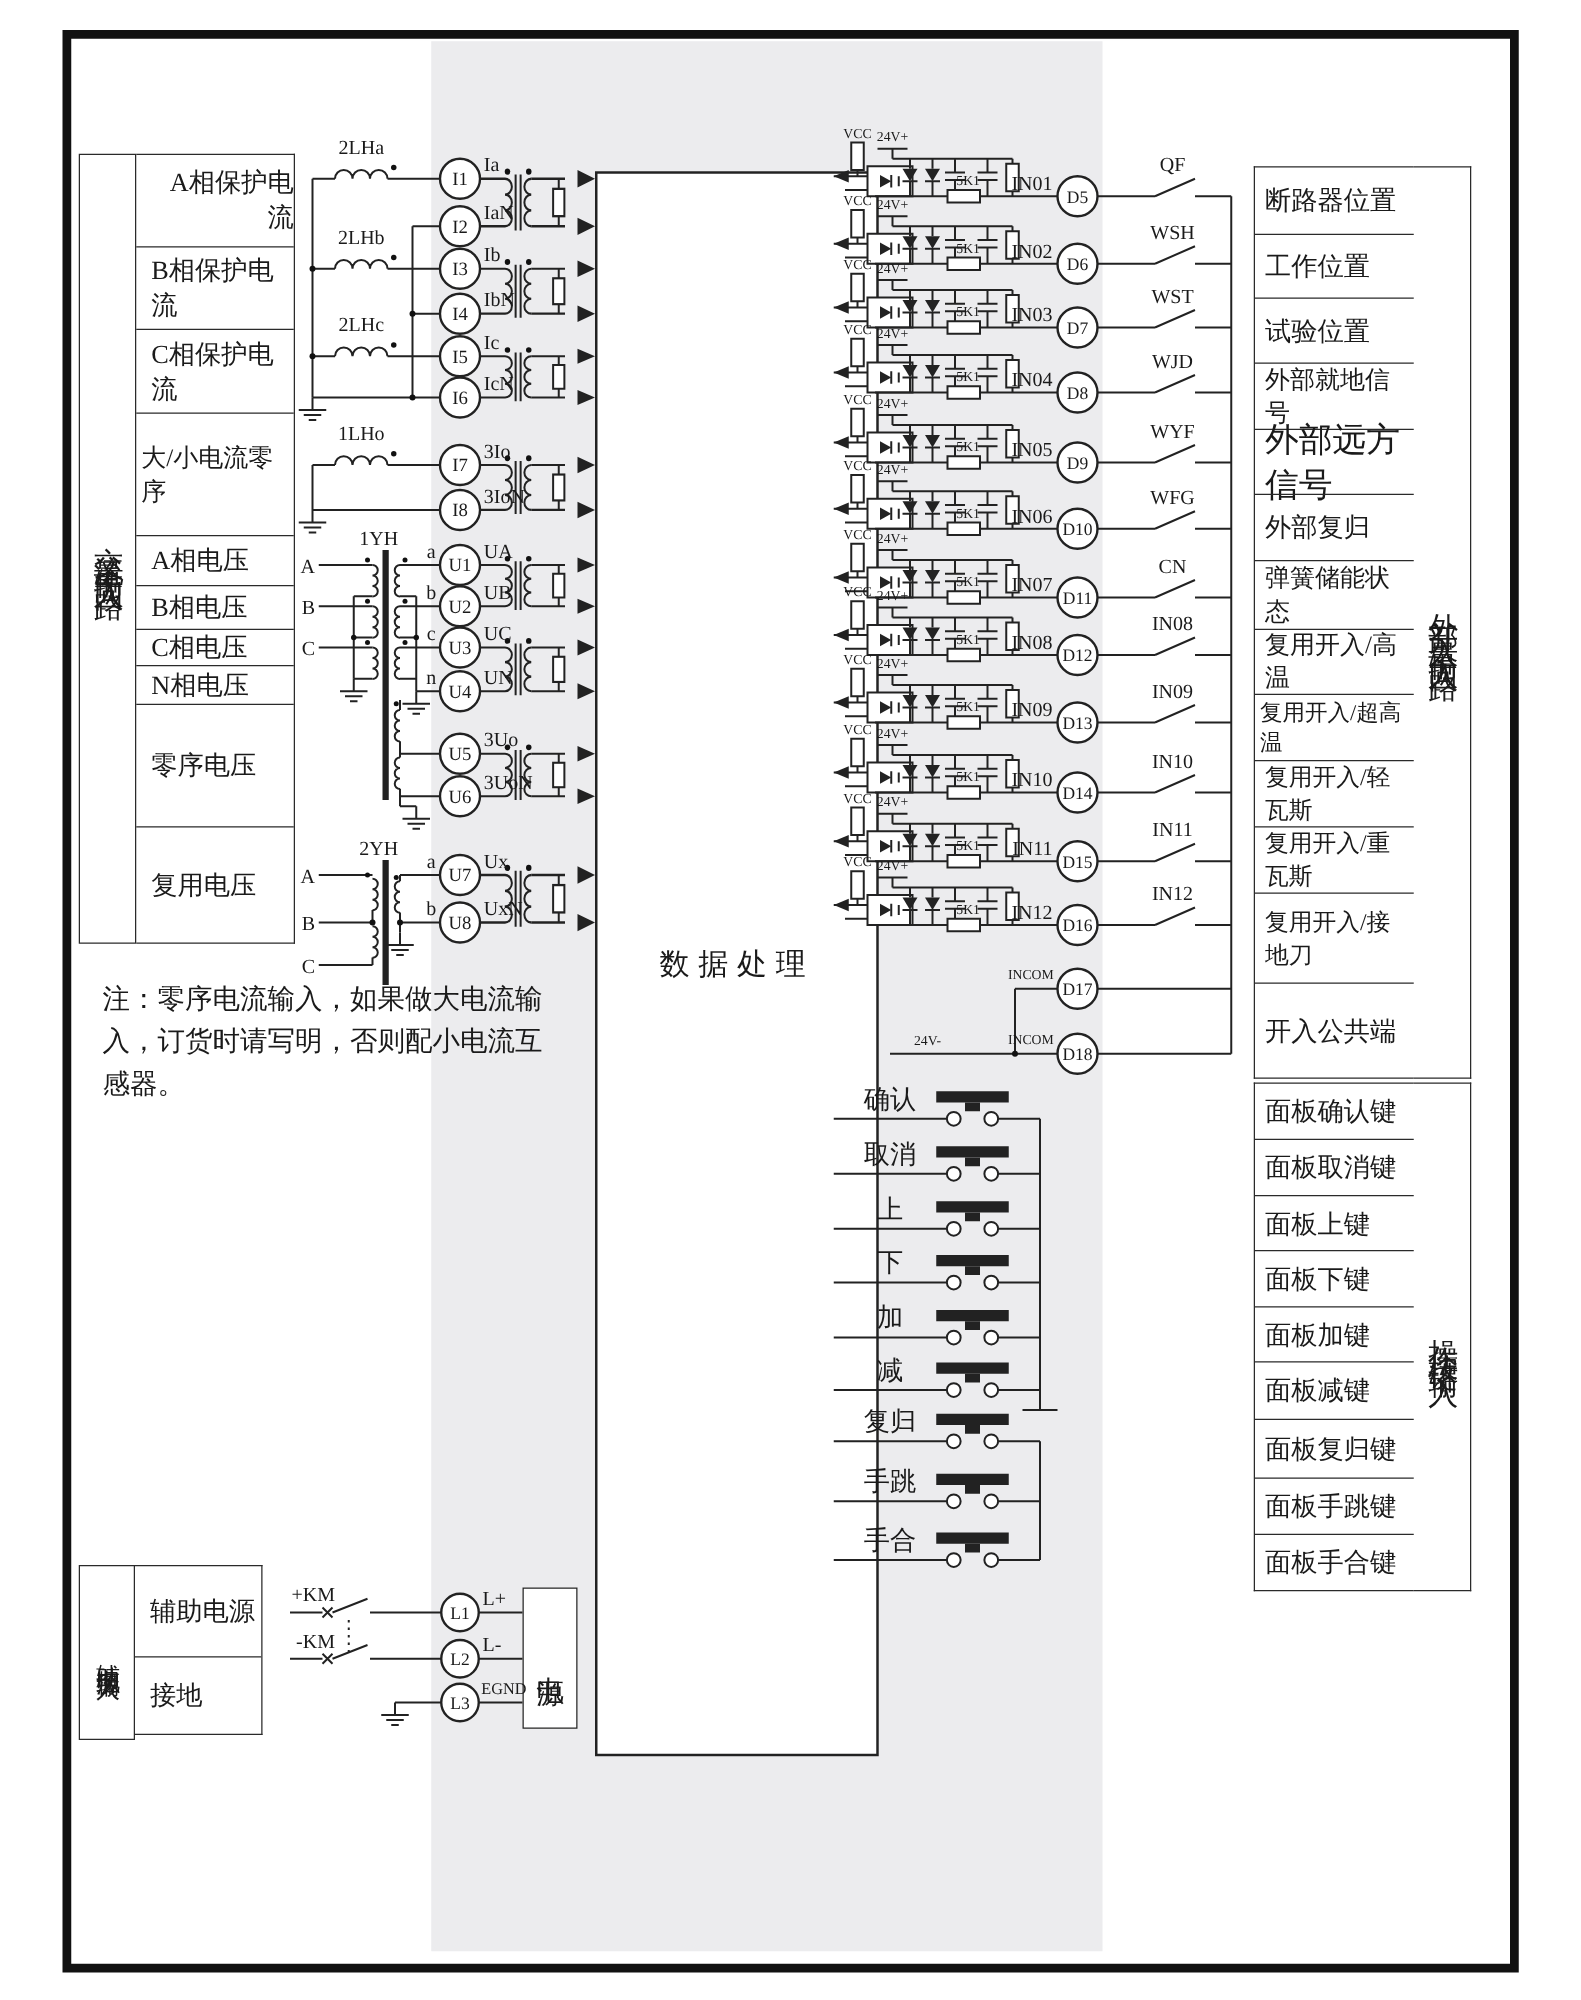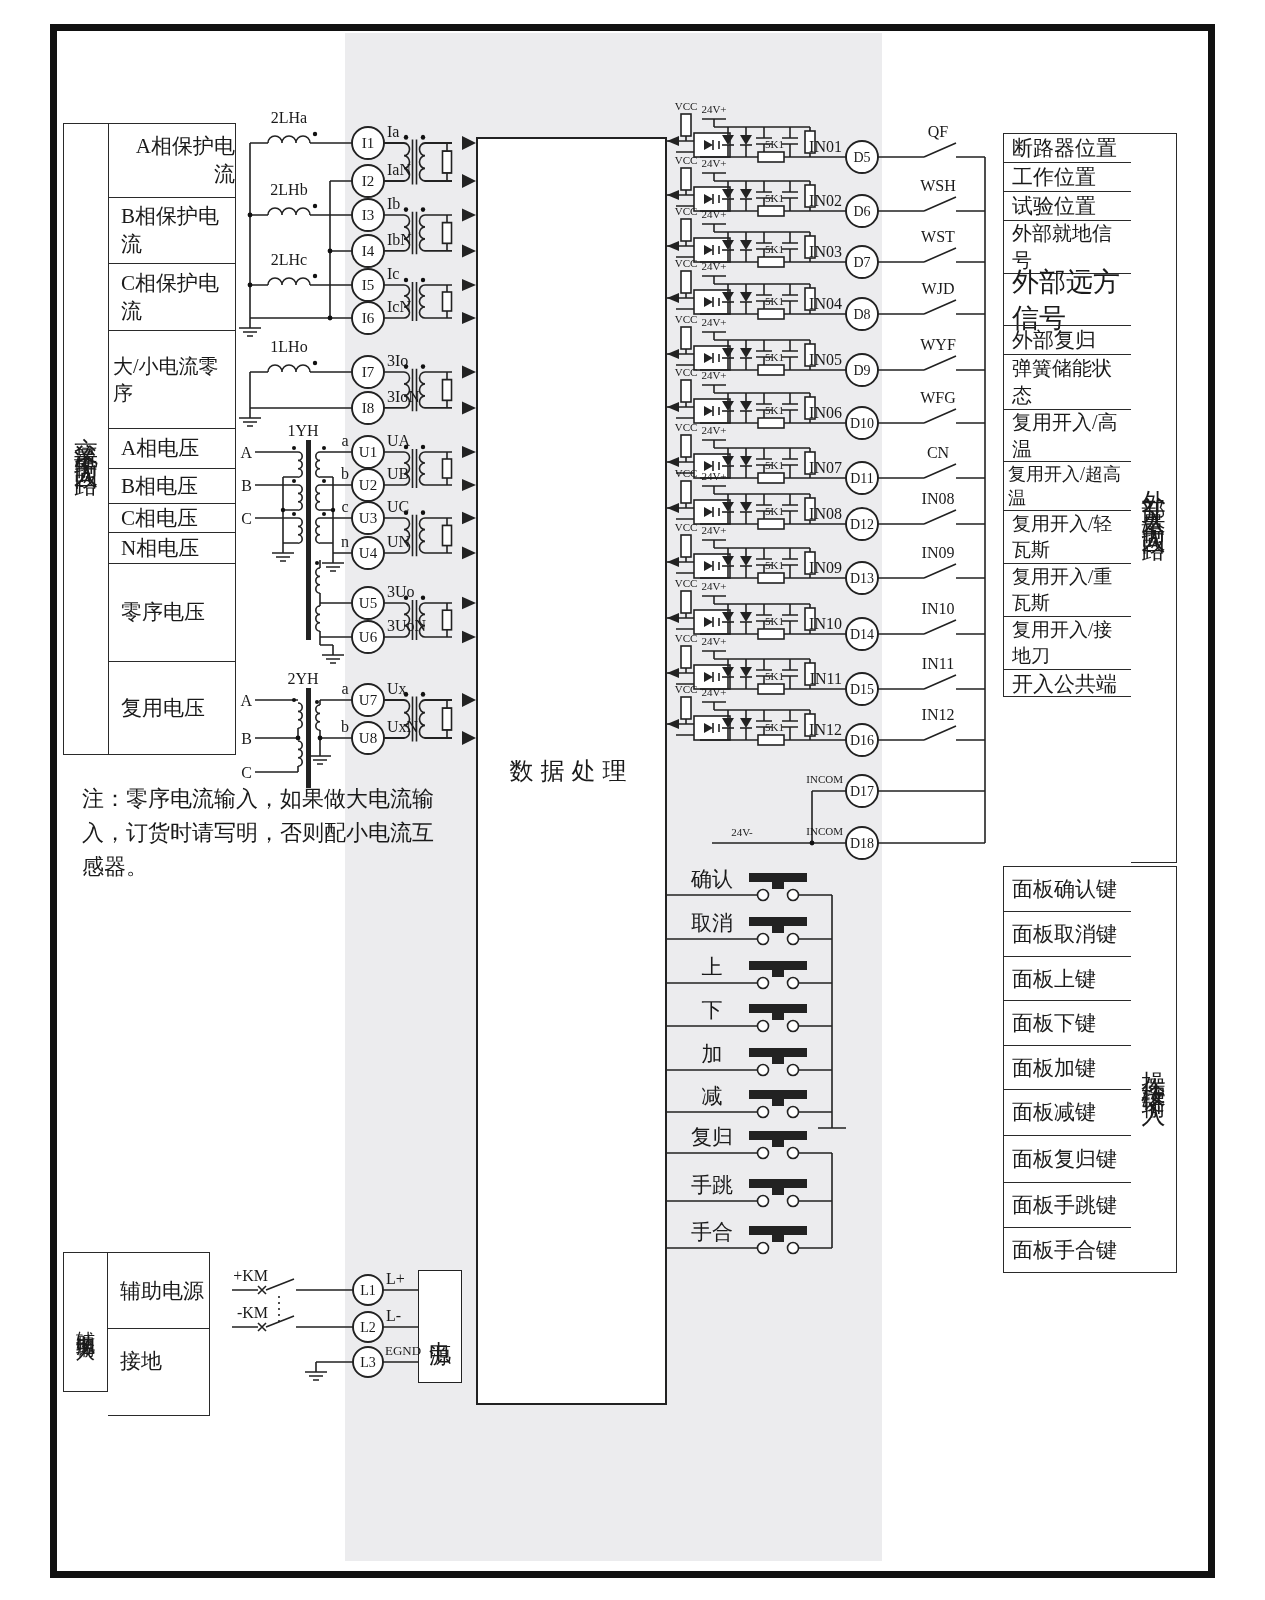--- a/index.html
+++ b/index.html
@@ -1,21 +1,21 @@
 <!DOCTYPE html>
 <html><head>
 <meta charset="utf-8">
 <style>
   html,body{margin:0;padding:0;background:#fff;}
   .page{position:relative;width:1265px;height:1600px;background:#fff;overflow:hidden;
         font-family:"Liberation Serif","DejaVu Serif",serif;color:#1a1a1a;}
   .frame{position:absolute;left:50px;top:24px;width:1151px;height:1540px;
          border:7px solid #111;z-index:6;pointer-events:none;}
   .grayband{position:absolute;left:345px;top:33px;width:537px;height:1528px;background:#ececee;z-index:1;}
-  .databox{position:absolute;left:476px;top:137px;width:191px;height:1268px;background:#fff;
+  .databox{position:absolute;left:476px;top:137px;width:227px;height:1268px;background:#fff;
            border:2px solid #222;z-index:2;display:flex;align-items:center;justify-content:center;box-sizing:border-box;}
   .databox span{font-size:24px;letter-spacing:7px;}
   .pwrbox{position:absolute;left:418px;top:1270px;width:44px;height:113px;background:#fff;
           border:1.8px solid #222;z-index:2;display:flex;align-items:center;justify-content:center;box-sizing:border-box;}
   .pwrbox span{writing-mode:vertical-rl;text-orientation:upright;font-size:22px;letter-spacing:4px;}
   svg.circ{position:absolute;left:0;top:0;z-index:3;}
   .w{stroke:#222;stroke-width:1.6;fill:none;}
   .wf{stroke:#222;stroke-width:1.6;fill:#fff;}
   .f{fill:#222;stroke:none;}
   .dot{fill:#111;stroke:none;}
@@ -440,28 +440,28 @@
       <div class="row" style="height:93px;">复用电压</div>
     </div>
   </div>
 
   <div class="note">注：零序电流输入，如果做大电流输入，订货时请写明，否则配小电流互感器。</div>
 
   <div class="tbl" style="left:63px;top:1252px;">
     <div class="vcol" style="width:45px;height:140px;">
       <span class="vts">辅助电源输入</span>
     </div>
-    <div class="rows rt" style="width:102px;height:164px;">
+    <div class="rows rt" style="width:102px;height:136px;">
       <div class="row" style="height:75px;">辅助电源</div>
       <div class="row" style="height:65px;">接地</div>
     </div>
   </div>
 
   <div class="tbl" style="left:1003px;top:133px;">
-    <div class="rows lt" style="width:128px;height:564px;">
+    <div class="rows lt" style="width:128px;height:730px;">
       <div class="row" style="height:53px;padding-left:8px;">断路器位置</div>
       <div class="row" style="height:52px;padding-left:8px;">工作位置</div>
       <div class="row" style="height:52px;padding-left:8px;">试验位置</div>
       <div class="row" style="height:53px;padding-left:8px;font-size:20px;">外部就地信号</div>
       <div class="row" style="height:52px;padding-left:8px;font-size:27px;">外部远方信号</div>
       <div class="row" style="height:53px;padding-left:8px;">外部复归</div>
       <div class="row" style="height:55px;padding-left:8px;font-size:20px;">弹簧储能状态</div>
       <div class="row" style="height:52px;padding-left:8px;font-size:20px;">复用开入/高温</div>
       <div class="row" style="height:53px;padding-left:4px;font-size:18px;">复用开入/超高温</div>
       <div class="row" style="height:53px;padding-left:8px;font-size:19px;">复用开入/轻瓦斯</div>

